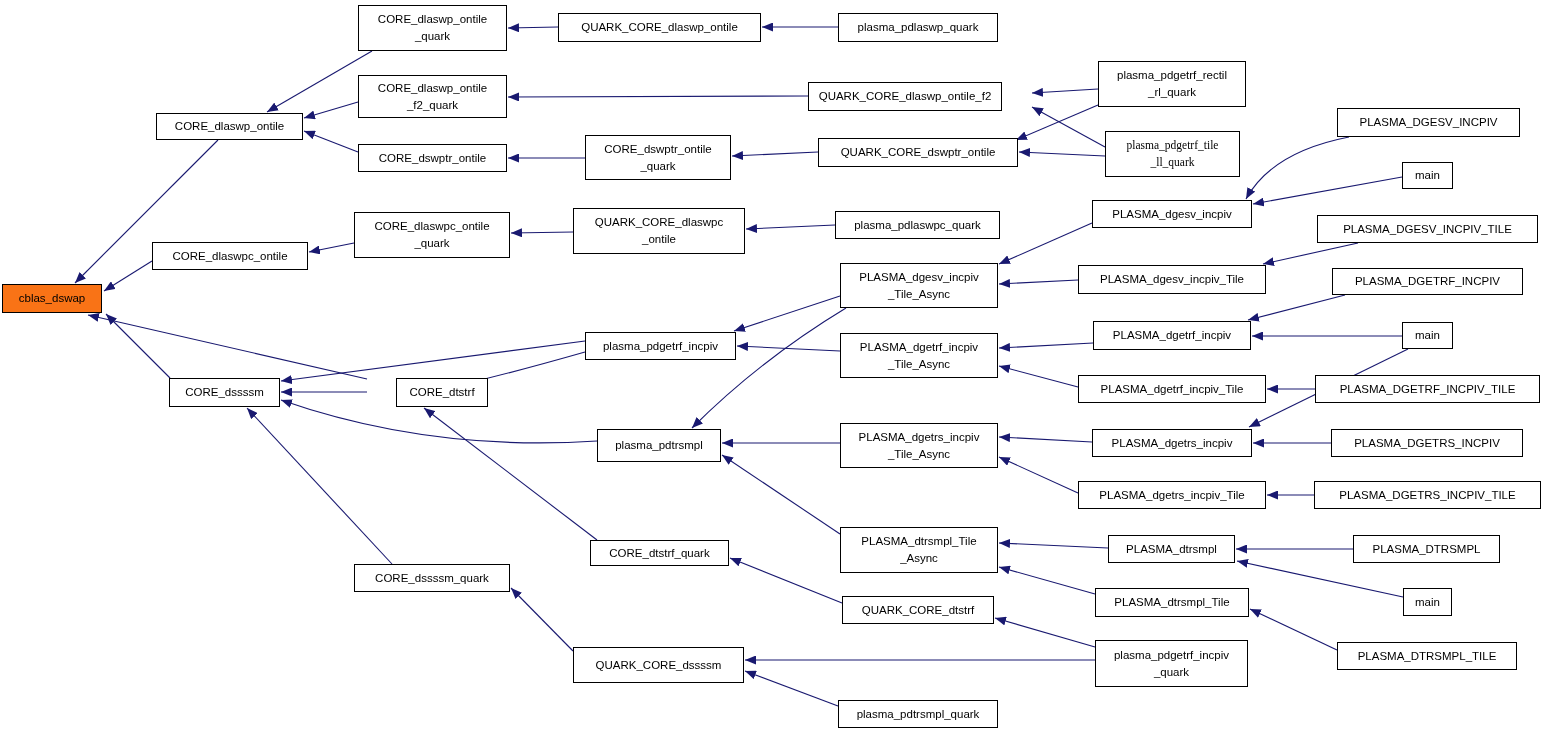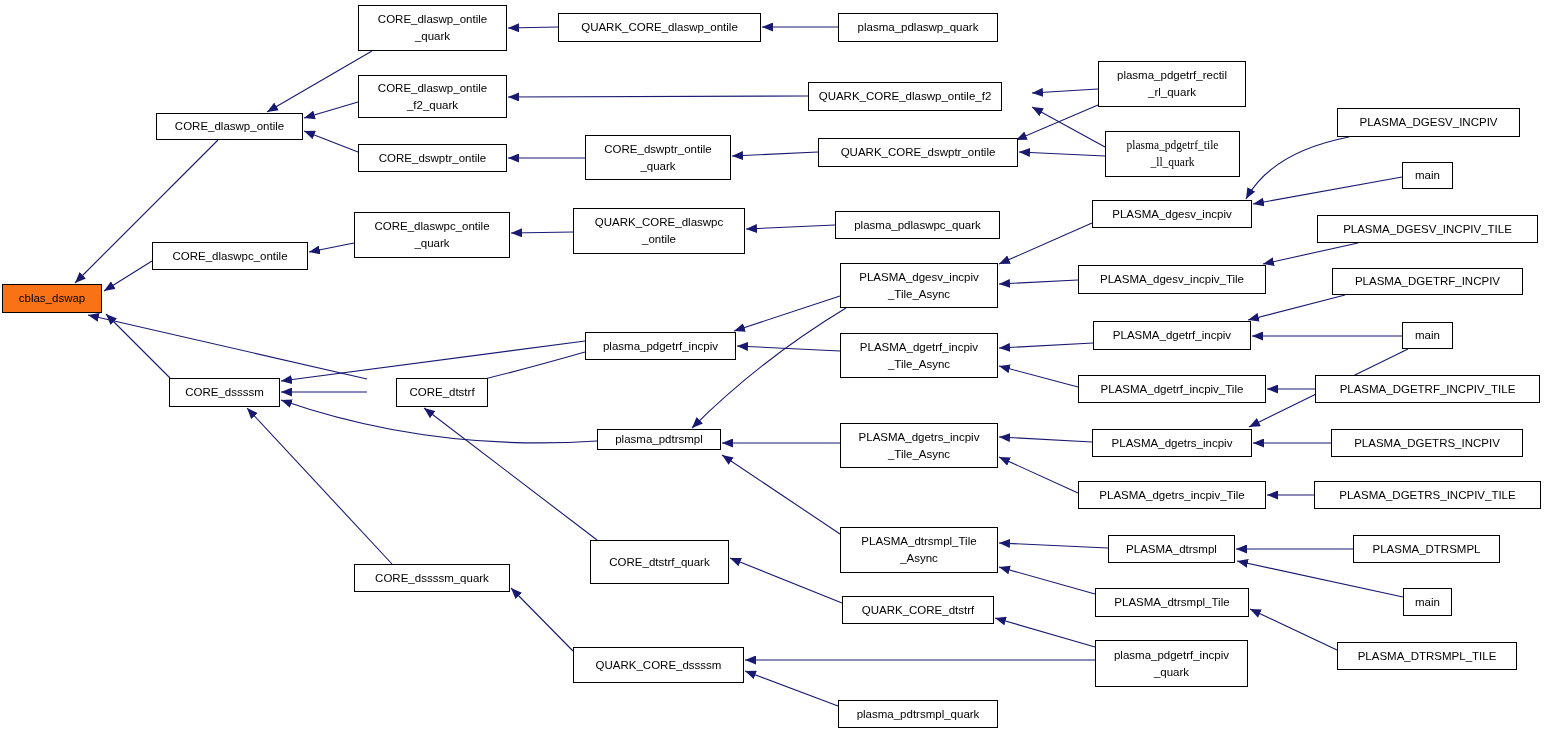--- a/index.html
+++ b/index.html
@@ -139,24 +139,24 @@
         <div class="nline">CORE_dswptr_ontile</div>
         <div class="nline">_quark</div>
       </div>
       <div class="node" style="left: 573px; top: 208px; width: 172px; height: 46px;">
         <div class="nline">QUARK_CORE_dlaswpc</div>
         <div class="nline">_ontile</div>
       </div>
       <div class="node" style="left: 585px; top: 332px; width: 151px; height: 28px;">
         <div class="nline">plasma_pdgetrf_incpiv</div>
       </div>
-      <div class="node" style="left: 597px; top: 429px; width: 124px; height: 21px;">
+      <div class="node" style="left: 597px; top: 429px; width: 124px; height: 33px;">
         <div class="nline">plasma_pdtrsmpl</div>
       </div>
-      <div class="node" style="left: 590px; top: 540px; width: 139px; height: 44px;">
+      <div class="node" style="left: 590px; top: 540px; width: 139px; height: 26px;">
         <div class="nline">CORE_dtstrf_quark</div>
       </div>
       <div class="node" style="left: 573px; top: 647px; width: 171px; height: 36px;">
         <div class="nline">QUARK_CORE_dssssm</div>
       </div>
       <div class="node" style="left: 838px; top: 13px; width: 160px; height: 29px;">
         <div class="nline">plasma_pdlaswp_quark</div>
       </div>
       <div class="node" style="left: 808px; top: 82px; width: 194px; height: 29px;">
         <div class="nline">QUARK_CORE_dlaswp_ontile_f2</div>

